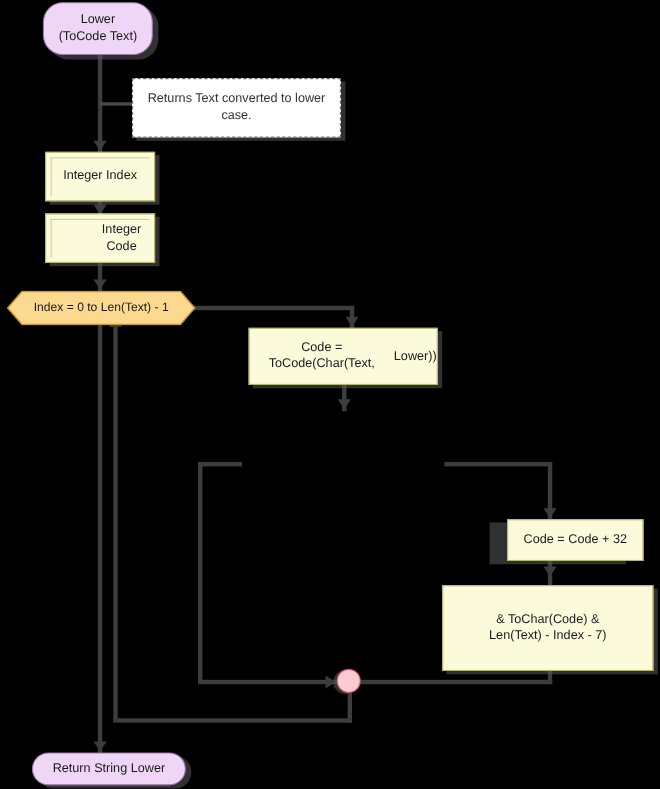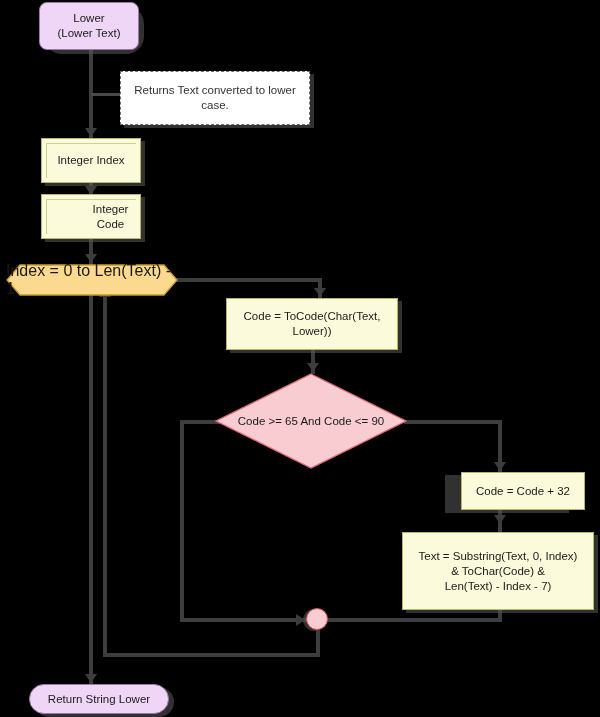--- a/index.html
+++ b/index.html
@@ -32,21 +32,21 @@
     position: absolute;
     background: #5a5a5a;
     opacity: 0.55;
     z-index: 3;
   }
 
   
   .terminal {
     background: #efd6f7;
     border: 1px solid #9b78a8;
-    border-radius: 8px;
+    border-radius: 18px;
   }
   
   .decl {
     background: #fbfbdc;
     border: 1px solid #b5b56b;
   }
   .decl .inner-top {
     position: absolute;
     left: 4px; right: 4px; top: 4px;
     height: 0;
@@ -74,21 +74,21 @@
     position: absolute;
     z-index: 5;
   }
   .hexwrap svg { display: block; }
   .hexwrap .hexlabel {
     position: absolute;
     inset: 0;
     display: flex;
     align-items: center;
     justify-content: center;
-    font-size: 16px;
+    font-size: 11px;
     color: #1a1a1a;
   }
   
   .diamondwrap {
     position: absolute;
     z-index: 5;
   }
   .diamondwrap svg { display: block; }
   .diamondwrap .dlabel {
     position: absolute;
@@ -185,21 +185,21 @@
   <div class="edge h" style="left:103px; top:653px; width:217px;"></div>
   <div class="edge v" style="left:103px; top:293px; height:362px;"></div>
   <div class="arrow up" style="left:99px; top:288px;"></div>
 
   <div class="edge v" style="left:89px; top:293px; height:392px;"></div>
   <div class="arrow down" style="left:85px; top:674px;"></div>
 
   <div class="shadow" style="left:44px; top:6px; width:100px; height:48px; border-radius:18px;"></div>
   <div class="node terminal" style="left:39px; top:2px; width:100px; height:48px; flex-direction:column;">
     <span>Lower</span>
-    <span>(Lower Text)</span>
+    <span>(ToCode Text)</span>
   </div>
 
   <div class="shadow" style="left:124px; top:74px; width:190px; height:54px;"></div>
   <div class="node comment" style="left:120px; top:71px; width:190px; height:54px; padding:6px 8px;">
     <span>Returns Text converted to lower case.</span>
   </div>
 
   <div class="shadow" style="left:45px; top:141px; width:100px; height:45px;"></div>
   <div class="node decl" style="left:41px; top:138px; width:100px; height:45px;">
     <span class="inner-top"></span>
@@ -215,40 +215,33 @@
   </div>
 
   <div class="hexwrap" style="left:6px; top:264px; width:172px; height:32px;">
     <svg width="172" height="32" viewBox="0 0 172 32">
       <polygon points="14,1 158,1 171,16 158,31 14,31 1,16" fill="#fbd98e" stroke="#c8992e" stroke-width="1.3"></polygon>
     </svg>
     <div class="hexlabel">Index = 0 to Len(Text) - 1</div>
   </div>
 
   <div class="shadow" style="left:230px; top:301px; width:172px; height:52px;"></div>
-  <div class="node process" style="left:226px; top:298px; width:172px; height:52px; flex-direction:column;">
+  <div class="node process" style="left:226px; top:298px; width:172px; height:52px; flex-direction:row;">
     <span>Code = ToCode(Char(Text,</span>
     <span>Lower))</span>
   </div>
 
-  <div class="diamondwrap" style="left:214px; top:372px; width:194px; height:98px;">
-    <svg width="194" height="98" viewBox="0 0 194 98">
-      <polygon points="97,2 192,49 97,96 2,49" fill="#f9ccd2" stroke="#e06a7a" stroke-width="1.3"></polygon>
-    </svg>
-    <div class="dlabel">Code &gt;= 65 And Code &lt;= 90</div>
-  </div>
 
   <div class="shadow" style="left:445px; top:475px; width:124px; height:38px;"></div>
   <div class="node process" style="left:461px; top:472px; width:124px; height:38px;">
     <span>Code = Code + 32</span>
   </div>
 
   <div class="shadow" style="left:406px; top:535px; width:192px; height:78px;"></div>
   <div class="node process" style="left:402px; top:532px; width:192px; height:78px; flex-direction:column;">
-    <span>Text = Substring(Text, 0, Index)</span>
     <span>&amp; ToChar(Code) &amp;</span>
     <span>Len(Text) - Index - 7)</span>
   </div>
 
   <div class="shadow" style="left:303px; top:609px; width:22px; height:22px; border-radius:50%;"></div>
   <div class="merge" style="left:306px; top:608px; width:20px; height:20px;"></div>
 
   <div class="shadow" style="left:34px; top:687px; width:140px; height:30px; border-radius:15px;"></div>
   <div class="node terminal" style="left:29px; top:684px; width:140px; height:30px; border-radius:15px;">
     <span>Return String Lower</span>

